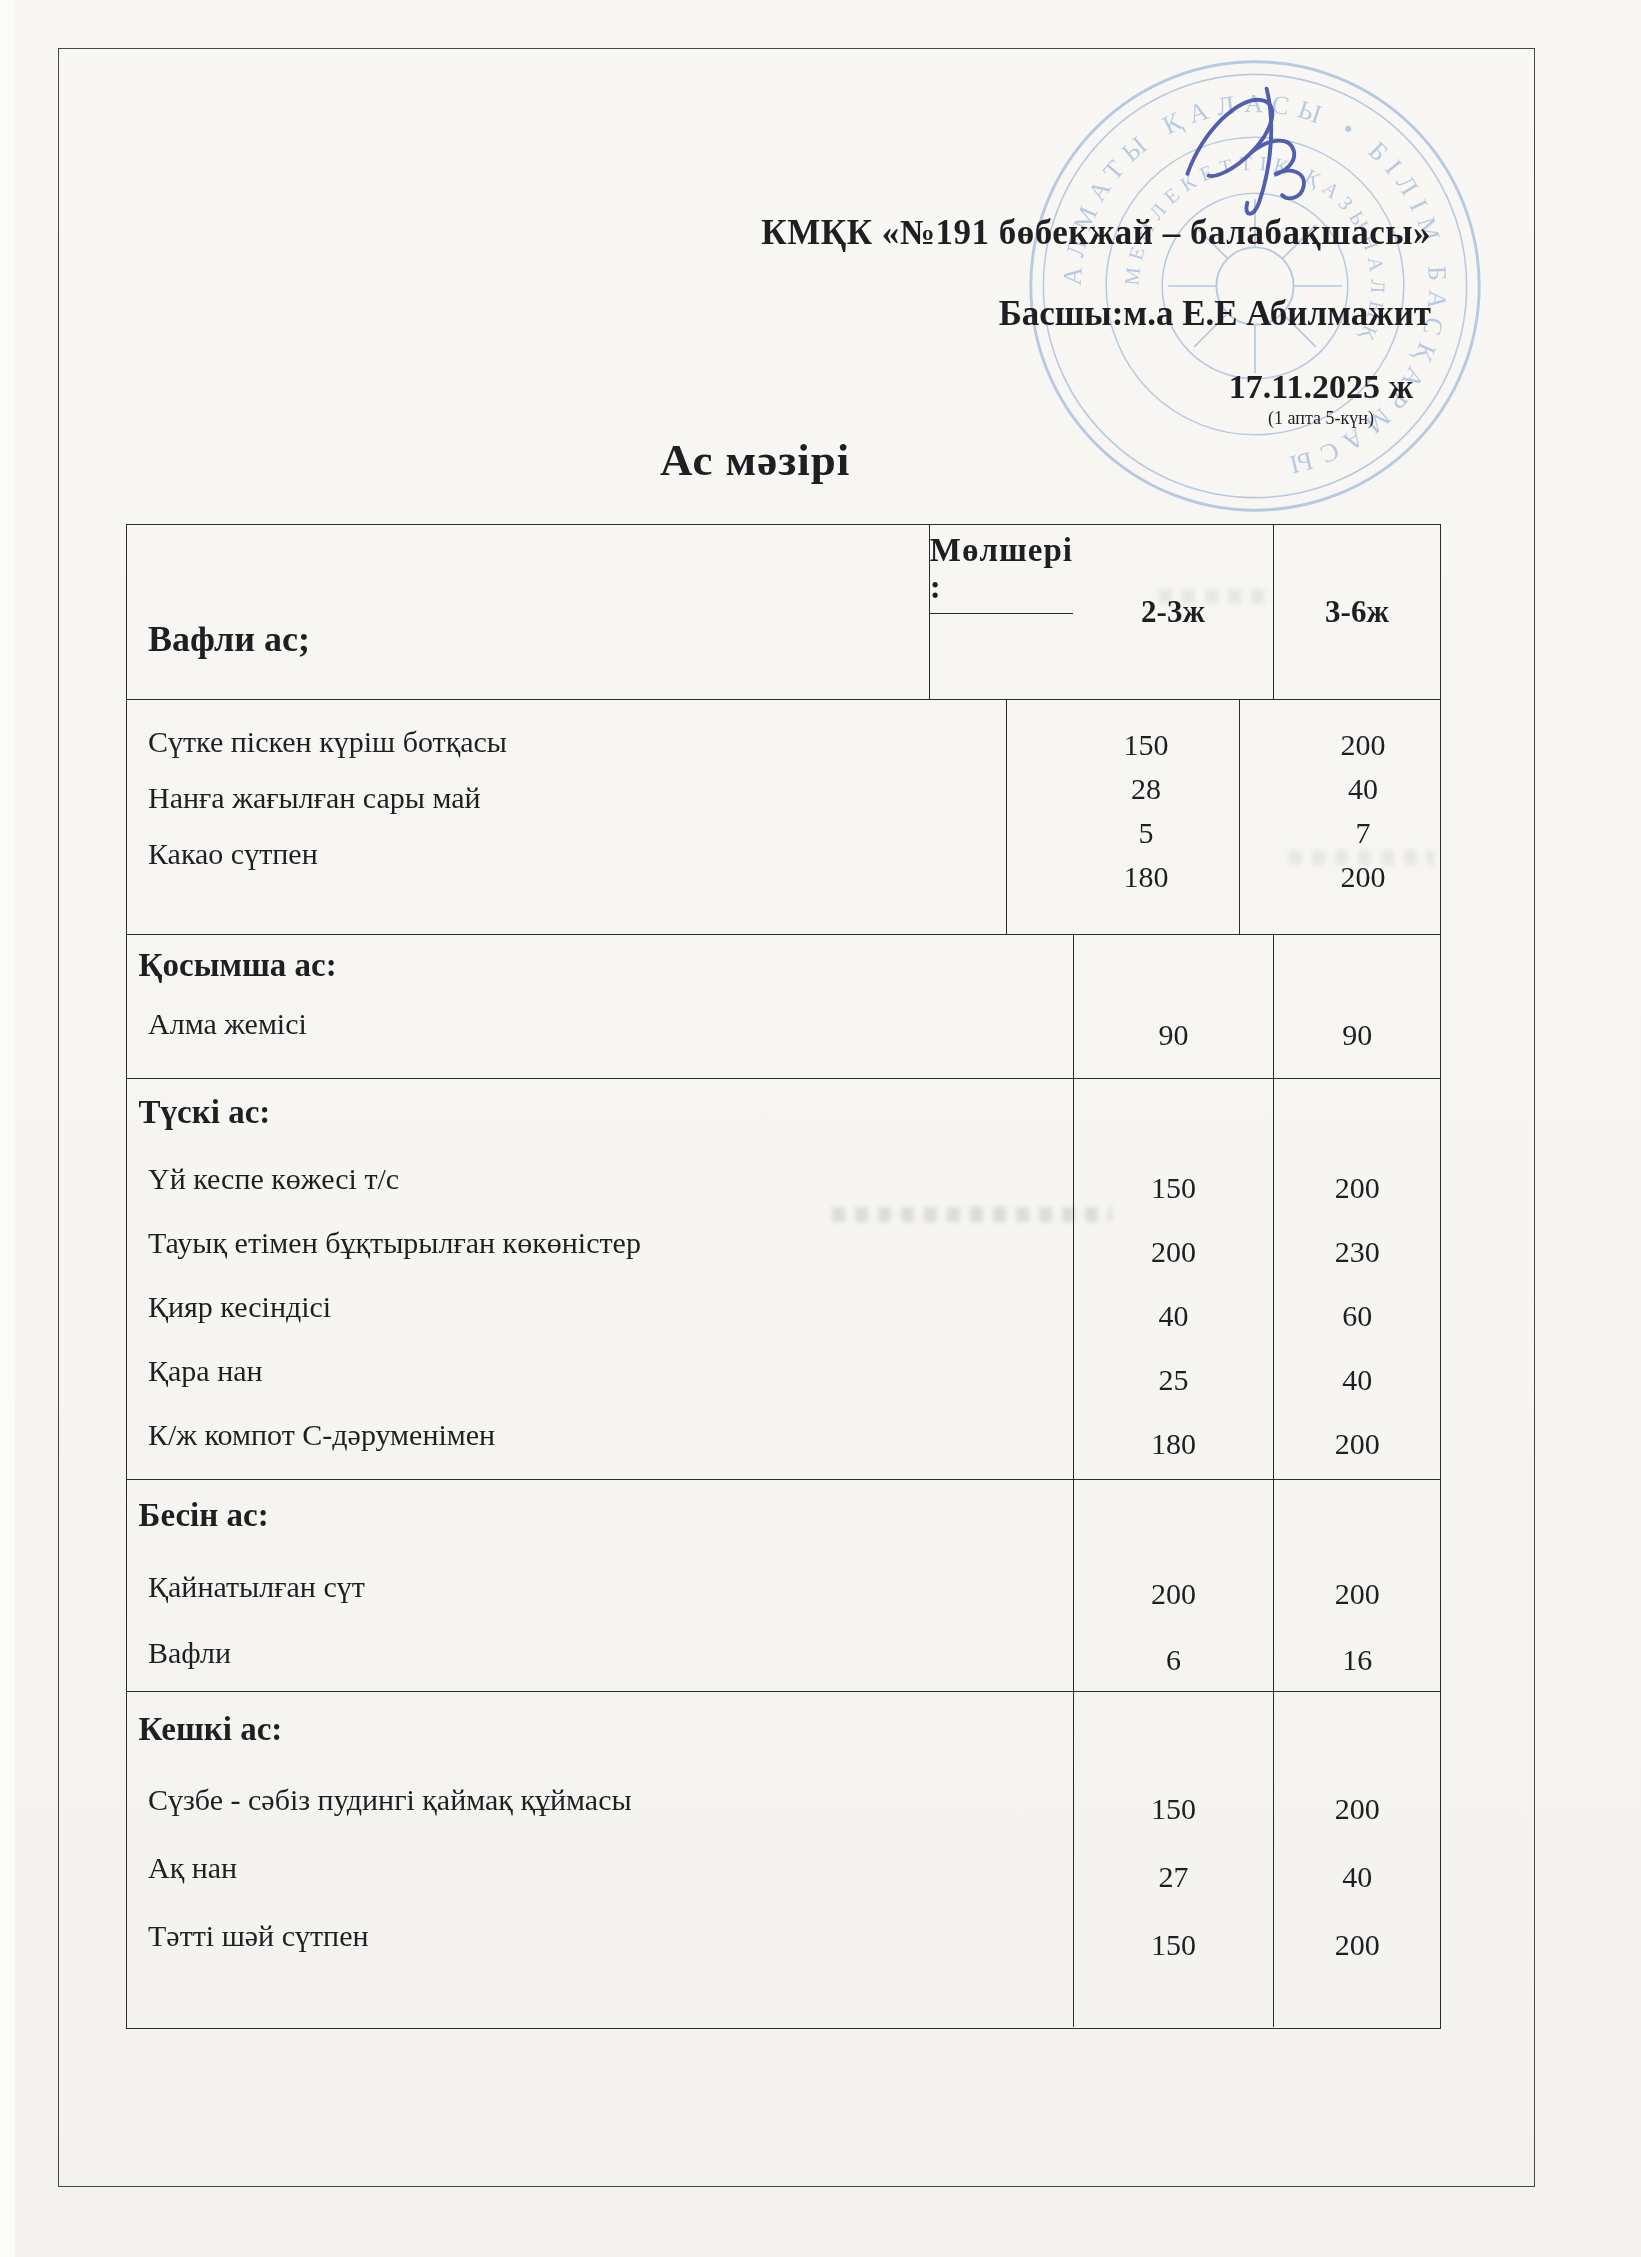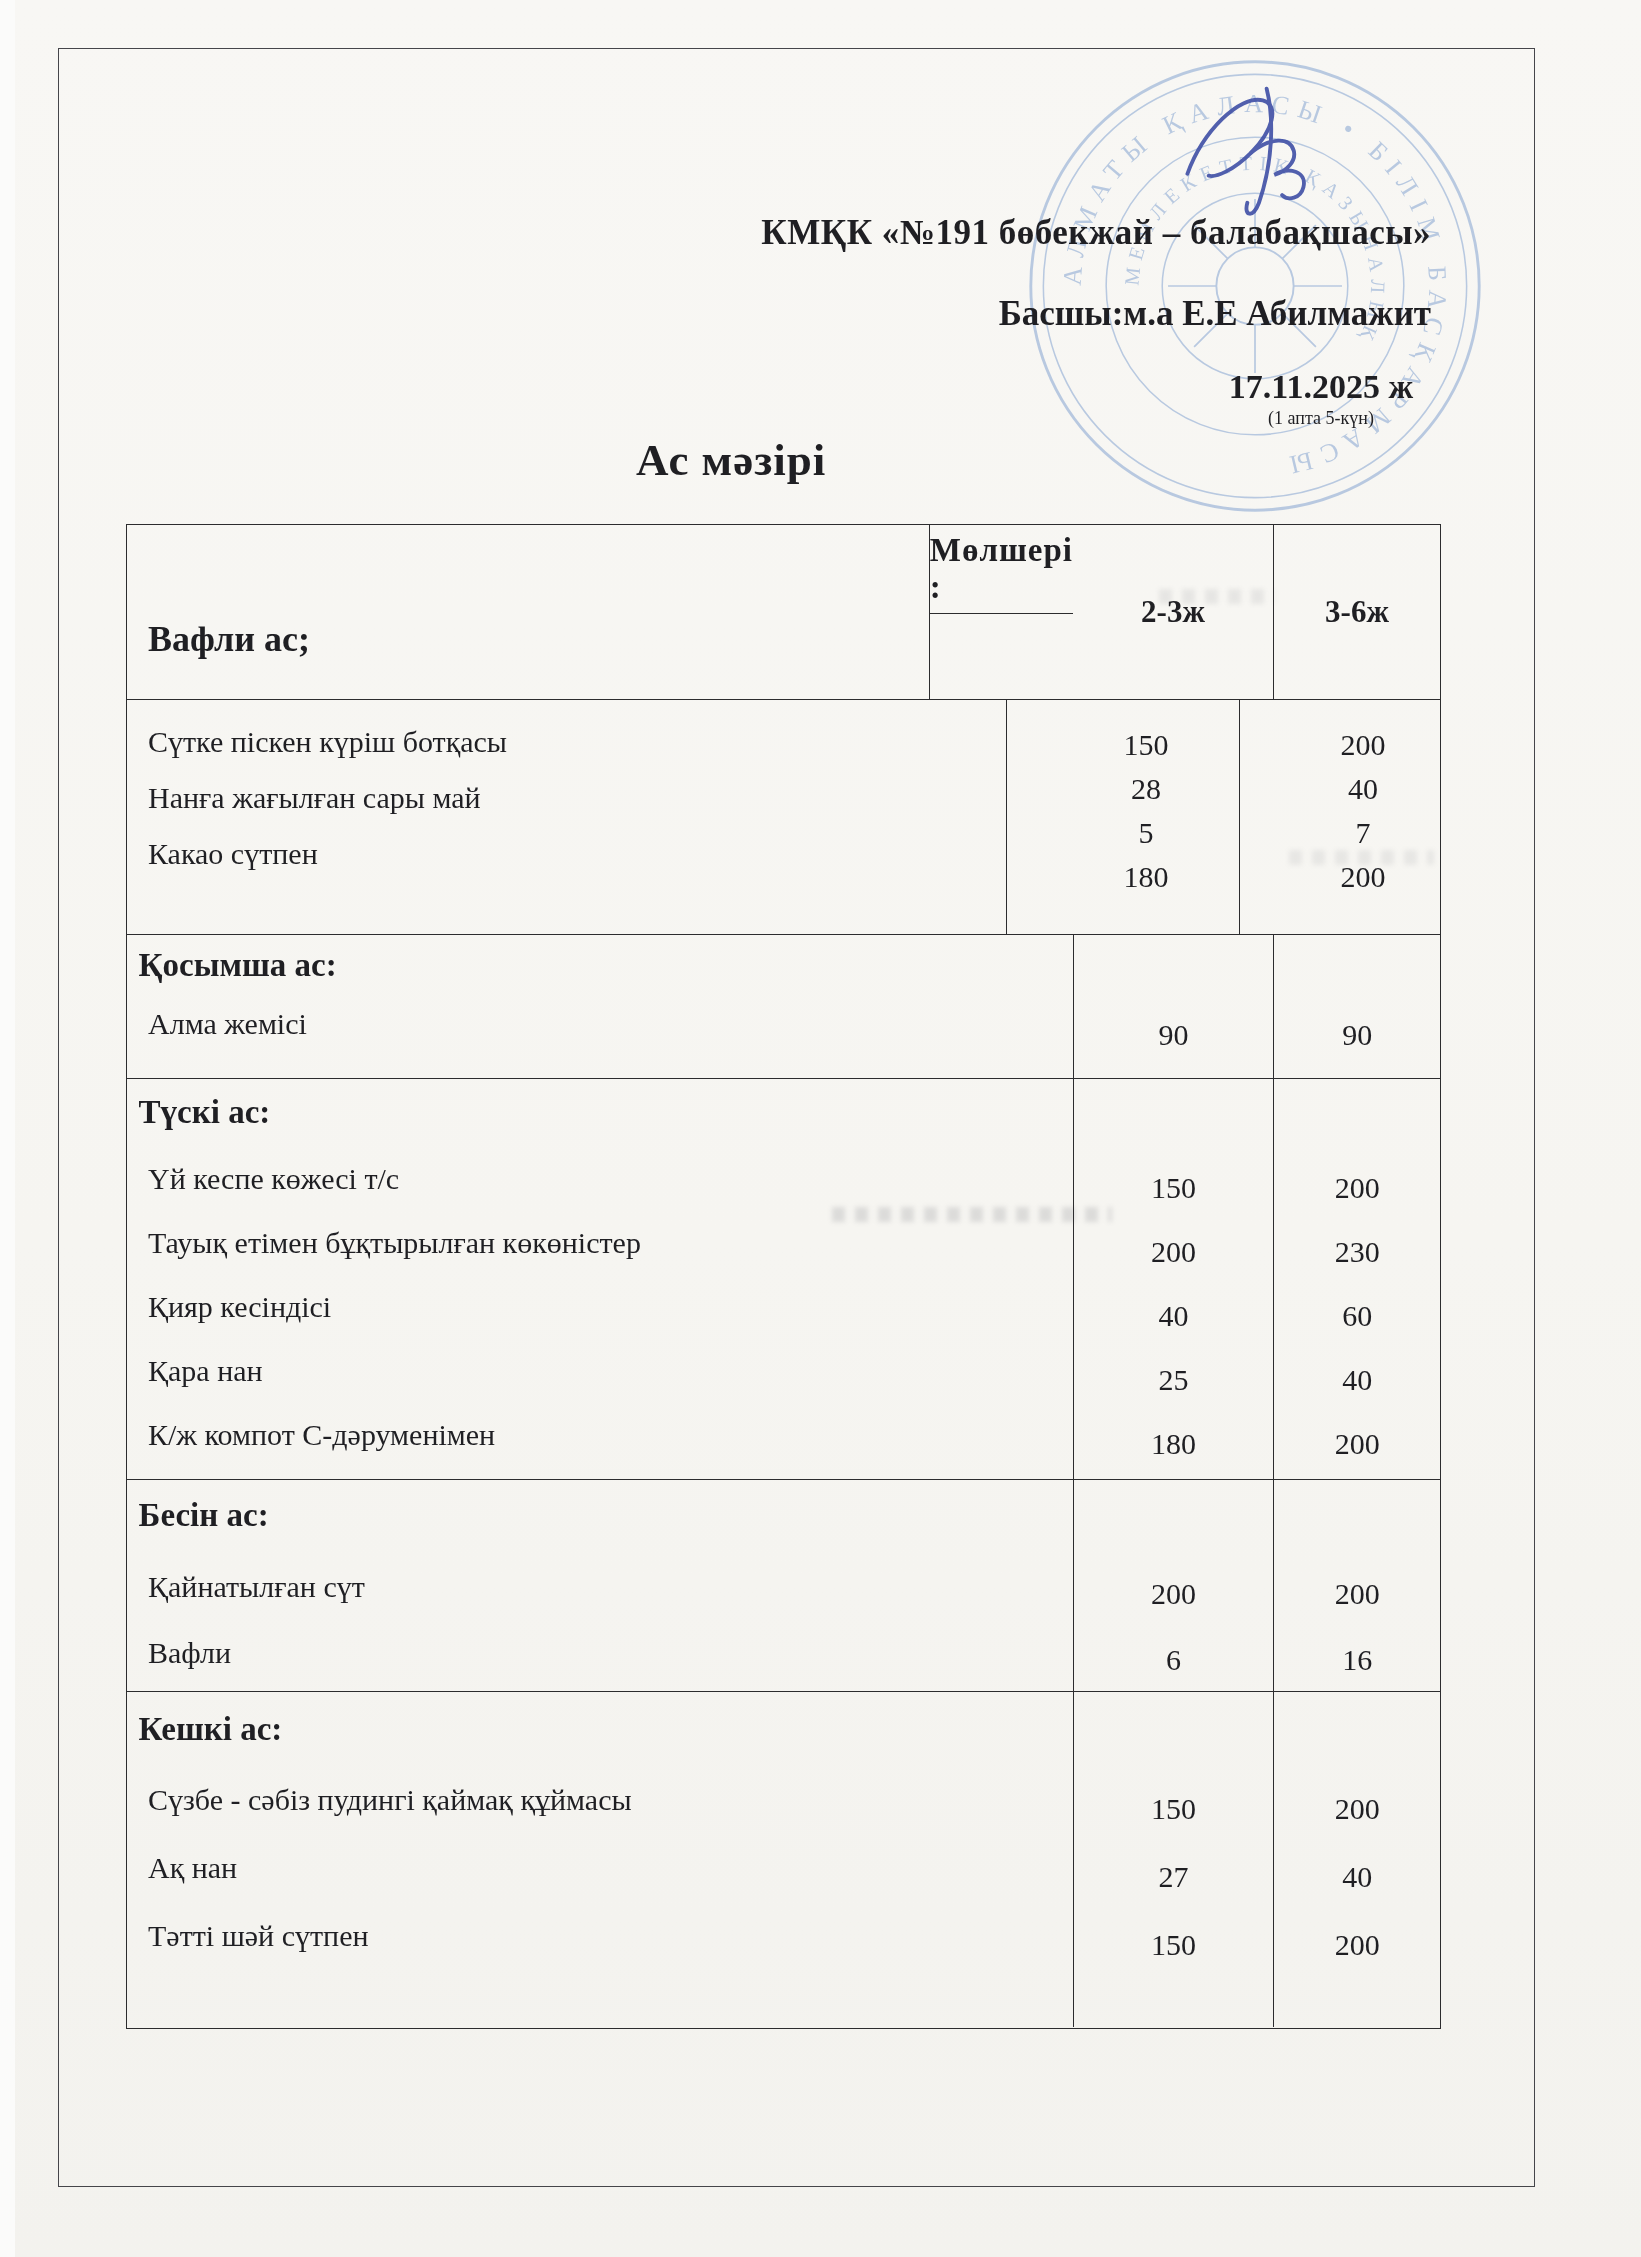--- a/index.html
+++ b/index.html
@@ -13,21 +13,21 @@
   
   .hdr{position:absolute; font-weight:bold; white-space:nowrap;}
   .approve-line{left:999px; top:153px; font-size:37px; letter-spacing:1px;}
   .sig-underline{display:inline-block; width:166px; height:42px; margin-left:7.7px;
                  border-bottom:2.9px solid #2f2f33; vertical-align:baseline;}
   .org-line{top:213px; right:210px; font-size:35px; letter-spacing:0.5px;}
   .director-line{top:294px; right:210px; font-size:35px;}
   .date-block{position:absolute; top:368px; right:214px; width:212px; text-align:center;}
   .date-line{font-size:34px; font-weight:bold; white-space:nowrap;}
   .week-note{font-size:18px; font-weight:normal; margin-top:1.9px; white-space:nowrap;}
-  .doc-title{position:absolute; left:636px; top:434px; font-size:45px; font-weight:bold; letter-spacing:1px;}
+  .doc-title{position:absolute; left:660px; top:434px; font-size:45px; font-weight:bold; letter-spacing:1px;}
 
   
   .stamp{position:absolute; left:1025px; top:56px; width:460px; height:460px; opacity:0.40; pointer-events:none;}
   .signature{position:absolute; left:1170px; top:81px; width:232px; height:145px; pointer-events:none;}
 
   
   .ghost{position:absolute; height:15.4px; filter:blur(2.9px); opacity:.35; pointer-events:none;
          background:repeating-linear-gradient(90deg, rgba(110,112,120,.55) 0 12.6px, transparent 12.6px 23px);}
   .ghost.g1{left:832px; top:1207px; width:280px;}
   .ghost.g2{left:1159px; top:589px; width:116px; opacity:.22;}

